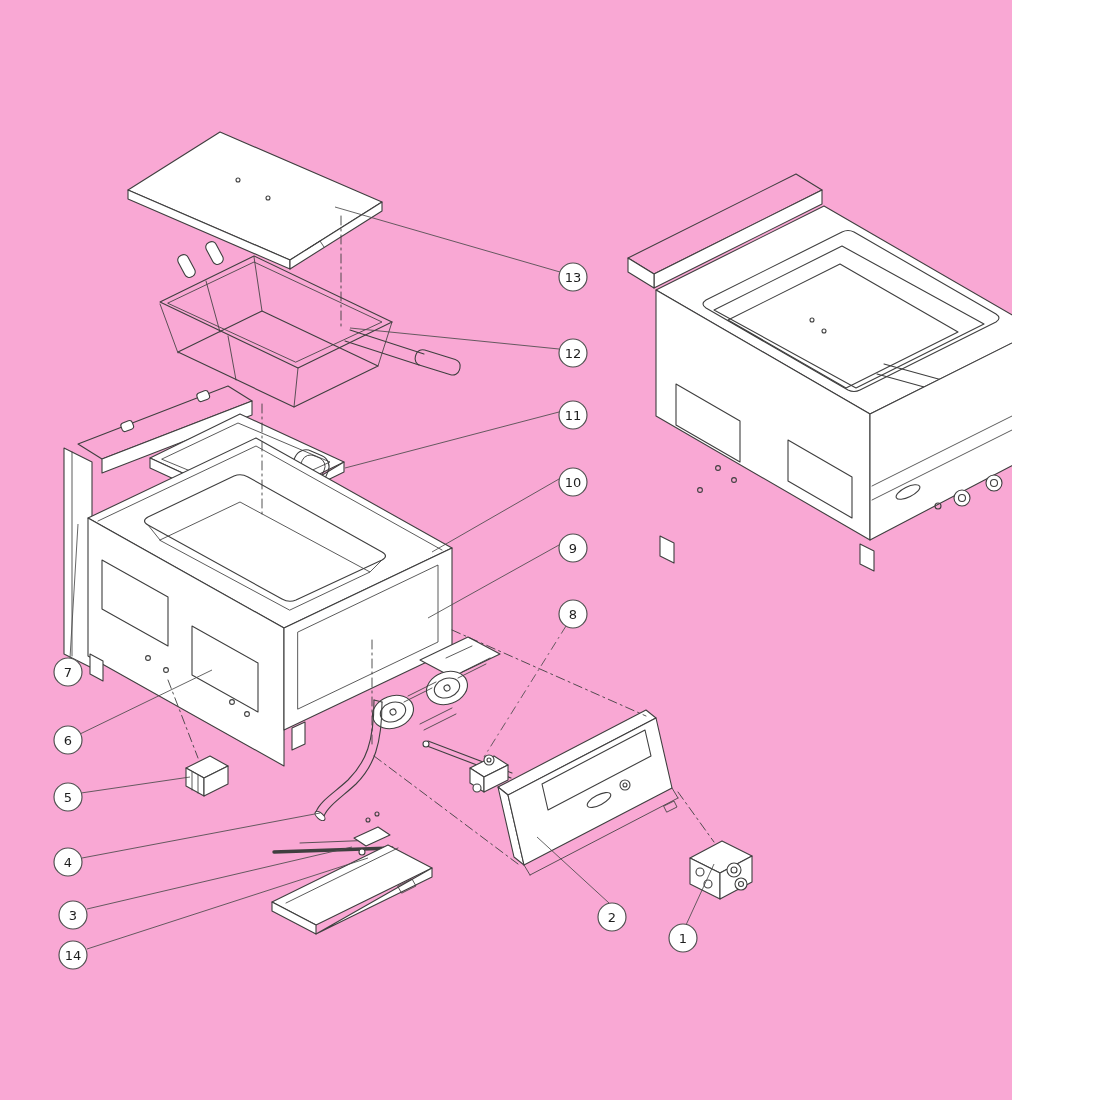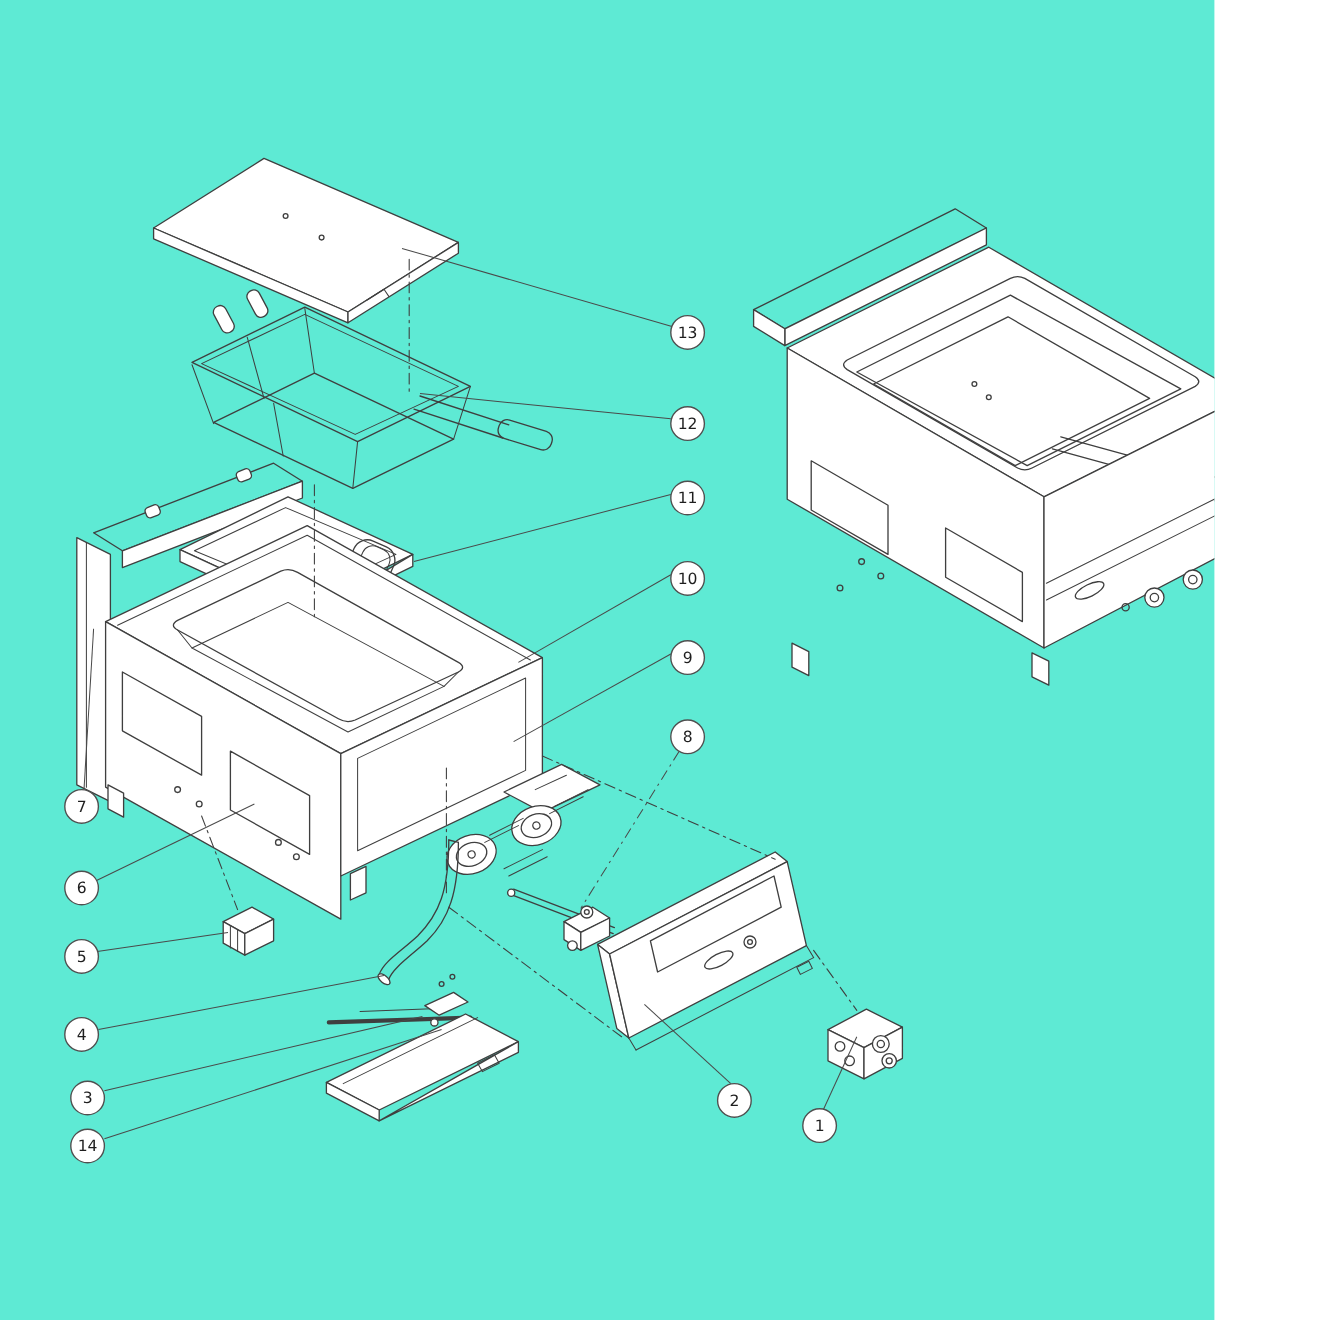--- a/index.html
+++ b/index.html
@@ -1,16 +1,16 @@
 <!DOCTYPE html>
 <html><head>
 <meta charset="utf-8">
 <style>
   html,body{margin:0;padding:0;background:#ffffff;}
-  .page{width:1012px;height:1100px;position:relative;background:#5eead4;overflow:hidden;}
+  .page{width:1012px;height:1100px;position:relative;background:#f9a8d4;overflow:hidden;}
   svg{display:block;}
   svg .ln{stroke:#3f3f3f;fill:none;stroke-width:1.1;stroke-linejoin:round;stroke-linecap:round;}
   svg .fw{fill:#ffffff;}
   svg .thin{stroke-width:0.85;}
   svg .thick{stroke-width:3.4;}
   svg .dash{stroke-dasharray:9 4 2 4;stroke-width:0.9;}
   svg .leader{stroke:#4a4a4a;stroke-width:0.85;fill:none;}
   svg .callout-circle{fill:#ffffff;stroke:#4f4f4f;stroke-width:1.15;}
   svg text.callout-num{font:13px "DejaVu Sans","Liberation Sans",sans-serif;fill:#1e1e1e;text-anchor:middle;}
 </style>

